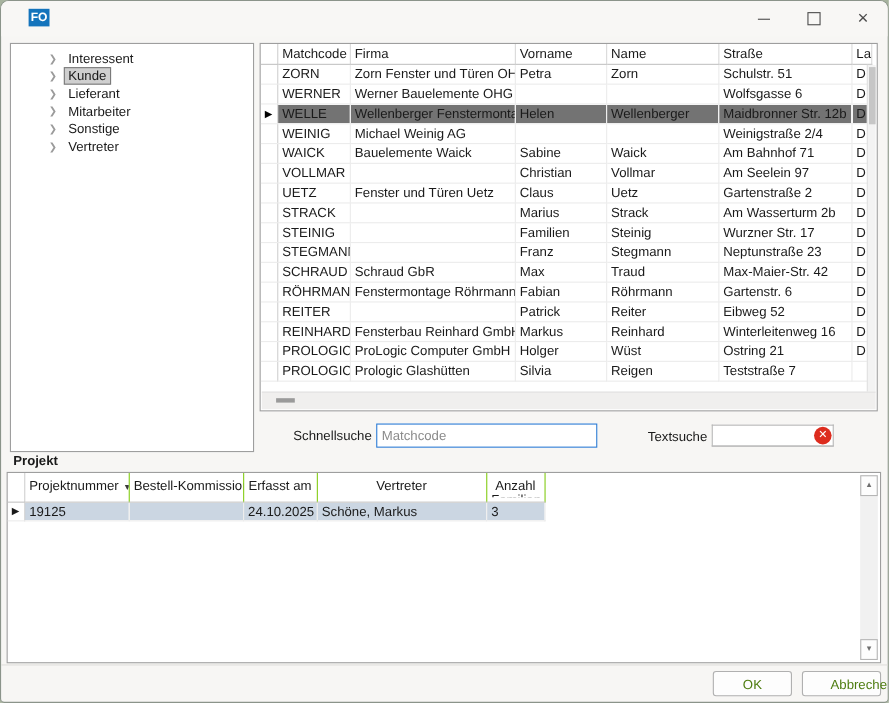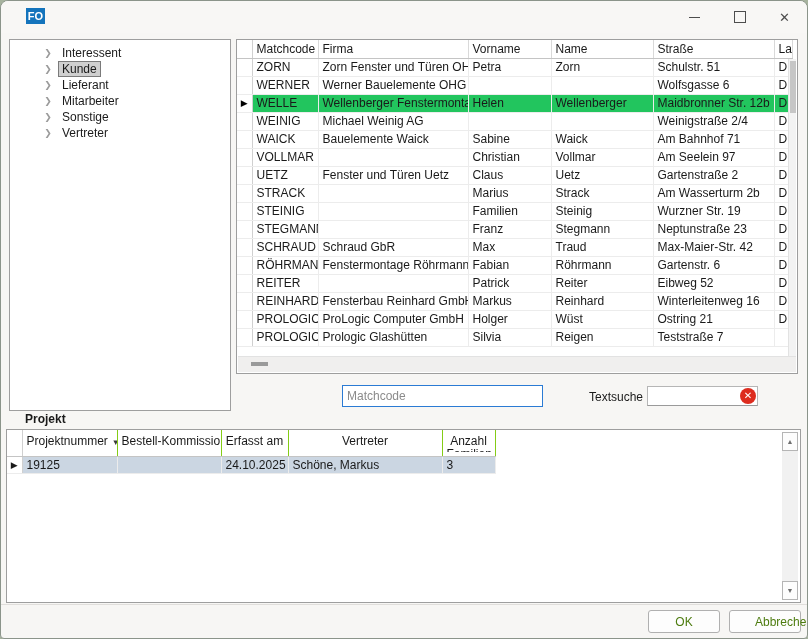--- a/index.html
+++ b/index.html
@@ -49,21 +49,21 @@
   .contacts-table{width:555px;}
   .contacts-table th,.contacts-table td{
     height:18px;padding:0 4px;text-align:left;font-weight:normal;
     white-space:nowrap;overflow:hidden;box-sizing:border-box;
     border-right:1px solid #ececec;border-bottom:1px solid #ececec;
   }
   .contacts-table th{border-bottom:1px solid #c4c4c4;border-right:1px solid #d9d9d9;background:#fff;}
   .contacts-table td.marker,.contacts-table th.marker{
     padding:0;text-align:center;border-right:1px solid #d0d0d0;font-size:9px;color:#000;
   }
-  .contacts-table tr.sel td{background:#22c55e;}
+  .contacts-table tr.sel td{background:#737373;}
   .contacts-table tr.sel td.marker{background:#fff;}
   .sorticon{font-size:8px;color:#3a3a3a;margin-left:4px;}
   
   .vscroll{position:absolute;top:19px;right:1px;bottom:17px;width:7px;background:#f3f3f3;border-left:1px solid #e2e2e2;}
   .vscroll .thumb{position:absolute;left:1px;right:0;top:2px;height:52px;background:#c6c6c6;}
   .hscroll{position:absolute;left:1px;right:1px;bottom:1px;height:15px;background:#f0efee;border-top:1px solid #e2e2e2;}
   .hscroll .thumb{position:absolute;left:13px;top:5px;width:17px;height:4px;background:#9a9a9a;}
   
   .search-label{position:absolute;height:22px;display:flex;align-items:center;}
   #lbl-schnellsuche{left:237px;top:384px;width:100px;justify-content:flex-end;}
@@ -75,21 +75,21 @@
   }
   #schnellsuche{left:341px;top:384px;width:201px;border:1px solid #2b7bd4;}
   #schnellsuche::placeholder{color:#8b8b8b;opacity:1;}
   #textsuche{left:646px;top:385px;width:111px;height:20px;border:1px solid #b6b6b6;border-bottom:1px solid #9a9a9a;padding-right:20px;}
   .clear-icon{
     position:absolute;left:739px;top:387px;width:16px;height:16px;border-radius:50%;
     background:#dd2c1e;color:#fff;font-size:10px;font-weight:bold;
     display:flex;align-items:center;justify-content:center;line-height:1;
   }
   
-  .projekt-title{position:absolute;left:24px;top:411px;font-weight:bold;font-size:12px;}
+  .projekt-title{position:absolute;left:11px;top:411px;font-weight:bold;font-size:12px;}
   .projekt-table{width:488px;}
   .projekt-table th,.projekt-table td{
     padding:0 4px;text-align:left;font-weight:normal;white-space:nowrap;overflow:hidden;
     box-sizing:border-box;border-right:1px solid #ececec;
   }
   .projekt-table th{height:26px;vertical-align:top;padding-top:4px;border-bottom:1px solid #c4c4c4;border-right:1px solid #84cc16;text-align:center;}
   .projekt-table td{height:17px;border-bottom:1px solid #ececec;}
   .projekt-table .marker{padding:0;text-align:center;border-right:1px solid #d0d0d0;font-size:9px;}
   .projekt-table tr.sel td{background:#cbd6e2;}
   .projekt-table tr.sel td.marker{background:#fff;}
@@ -268,21 +268,21 @@
     <td>Am Wasserturm 2b</td>
     <td>DE</td>
   </tr>
 
   <tr>
     <td class="marker"></td>
     <td>STEINIG</td>
     <td></td>
     <td>Familien</td>
     <td>Steinig</td>
-    <td>Wurzner Str. 19</td>
+    <td>Wurzner Str. 17</td>
     <td>DE</td>
   </tr>
 
   <tr>
     <td class="marker"></td>
     <td>STEGMANN</td>
     <td></td>
     <td>Franz</td>
     <td>Stegmann</td>
     <td>Neptunstraße 23</td>
@@ -351,20 +351,21 @@
 </tbody>
     </table>
     <div class="vscroll">
         <div class="thumb"></div>
       </div>
     <div class="hscroll">
         <div class="thumb"></div>
       </div>
   </div>
 
+  <div class="search-label" id="lbl-schnellsuche">Schnellsuche</div>
   <input class="txt-input" id="schnellsuche" placeholder="Matchcode" style="">
   <div class="search-label" id="lbl-textsuche">Textsuche</div>
   <input class="txt-input" id="textsuche" value="" style="">
   <div class="clear-icon">✕</div>
 
   <div class="projekt-title">Projekt</div>
   <div class="panel projekt-panel">
     <table class="projekt-table">
       <colgroup>
         <col style="width:15px">

